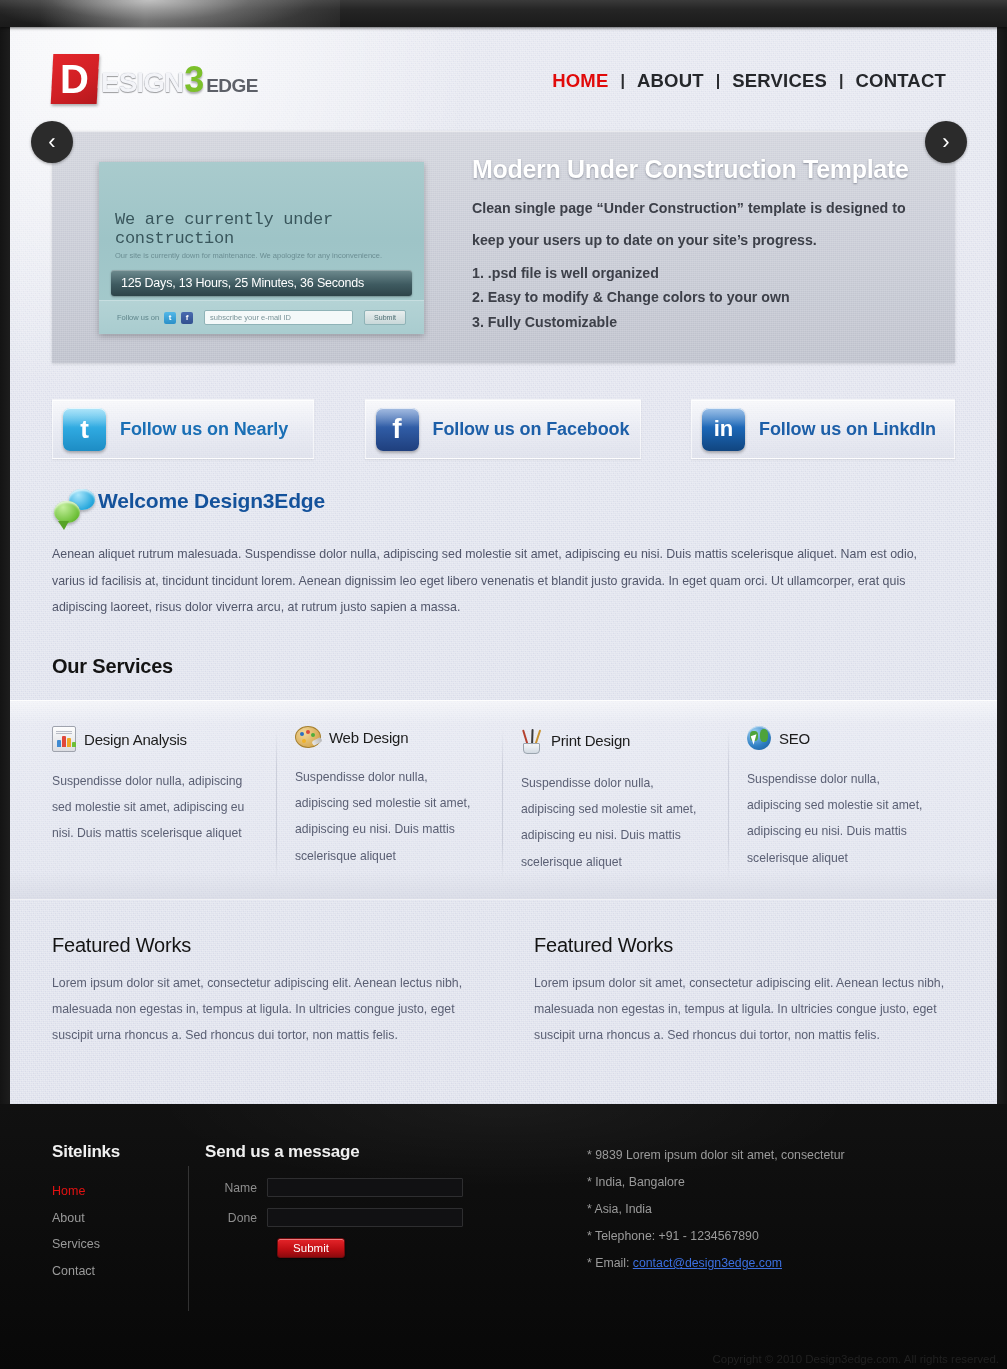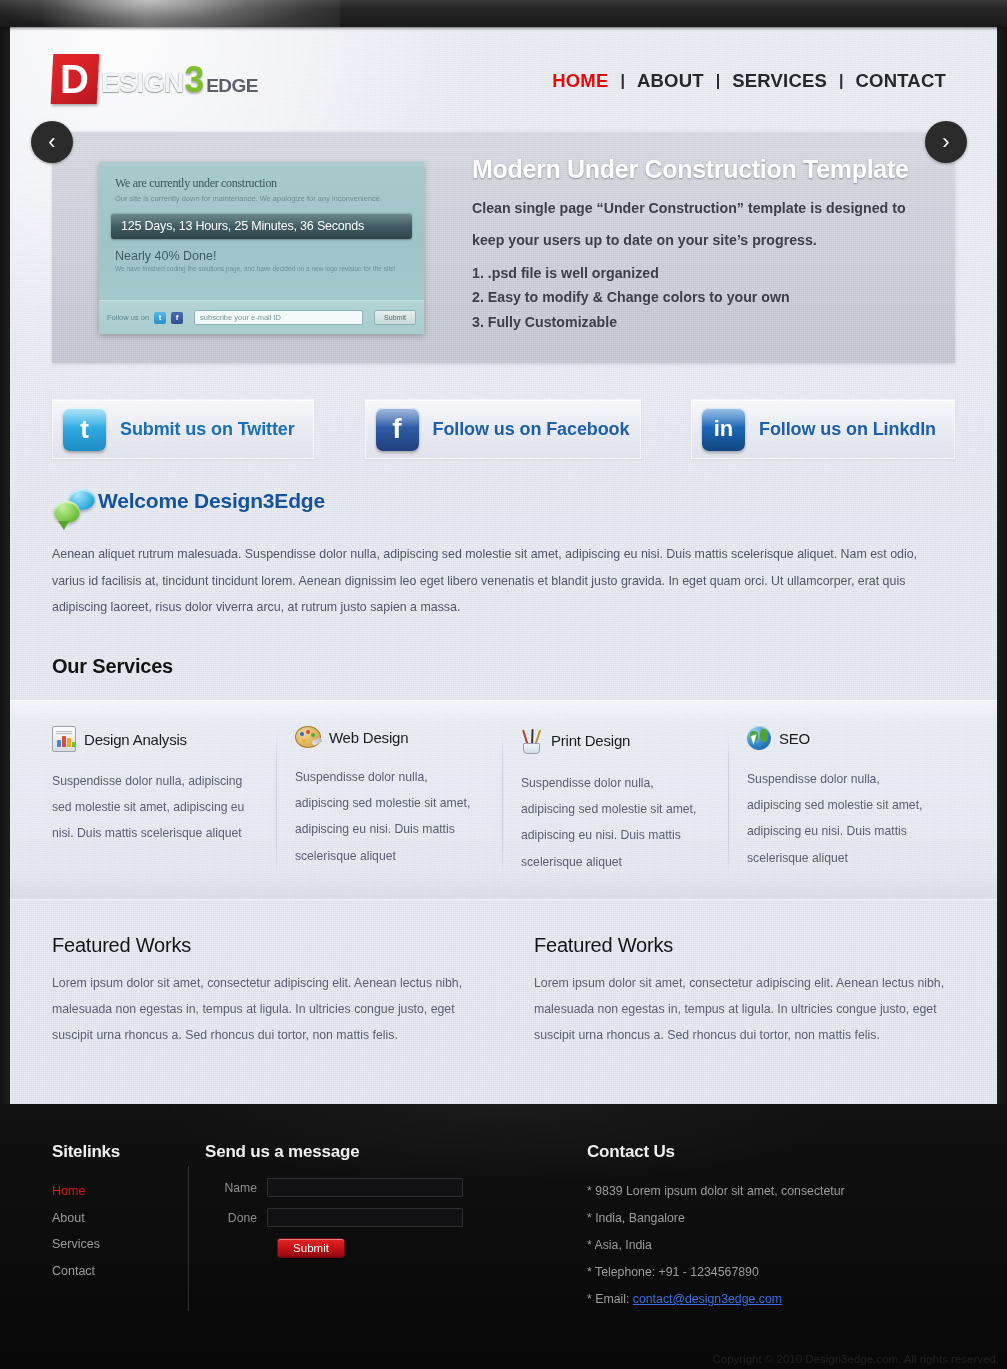--- a/index.html
+++ b/index.html
@@ -171,23 +171,24 @@
   .preview {
     position: absolute;
     left: 47px; top: 31px;
     width: 325px; height: 172px;
     background: linear-gradient(180deg, #a9cbcd 0%, #9ec4c7 45%, #a6cbcd 100%);
     box-shadow: 0 2px 6px rgba(0,0,0,.25);
     padding: 14px 16px 0 16px;
     overflow: hidden;
   }
   .pv-h1 {
-    font-family: Liberation Serif, serif;
-    font-size: 12px; color: #39565c; letter-spacing: -.3px;
+    font-family: Liberation Mono, monospace;
+    font-size: 17px; color: #39565c; letter-spacing: -.3px;
     margin-bottom: 3px;
+    margin-top: 34px;
   }
   .pv-sub {
     font-family: "Liberation Sans", sans-serif;
     font-size: 7.5px; color: #6b8e93; margin-bottom: 10px;
   }
   .pv-counter {
     margin: 0 -4px 10px -4px;
     height: 26px;
     border-radius: 3px;
     background: linear-gradient(180deg, #6f8c90 0%, #3f5b61 55%, #2d4449 100%);
@@ -205,21 +206,21 @@
   }
   .pv-note {
     font-family: "Liberation Sans", sans-serif;
     font-size: 6.5px; color: #6e9196; margin-bottom: 10px;
   }
   .pv-bar {
     position: absolute; left: 0; right: 0; bottom: 0;
     height: 34px;
     background: linear-gradient(180deg, #b4d3d5, #a9cccf);
     display: flex; align-items: center; gap: 5px;
-    padding: 0 8px;
+    padding: 0 18px;
     border-top: 1px solid rgba(255,255,255,.35);
   }
   .pv-follow { font-size: 7.5px; color: #5f858b; font-family: "Liberation Sans", sans-serif; }
   .pv-ico {
     width: 12px; height: 12px; border-radius: 2px;
     display: flex; align-items: center; justify-content: center;
     font-size: 8px; font-weight: bold; color: #fff;
     font-family: "Liberation Sans", sans-serif;
   }
   .pv-ico.tw { background: linear-gradient(180deg,#53b8e8,#2a8fc8); }
@@ -626,21 +627,21 @@
       <div class="slide-item">3. Fully Customizable</div>
     </div>
   </div>
 
   <div class="arrow left">‹</div>
   <div class="arrow right">›</div>
 
   <div class="social-row">
     <div class="social-btn tw">
       <div class="sicon tw">t</div>
-      <div class="social-label">Submit us on Twitter</div>
+      <div class="social-label">Follow us on Nearly</div>
     </div>
     <div class="social-btn fb">
       <div class="sicon fb">f</div>
       <div class="social-label">Follow us on Facebook</div>
     </div>
     <div class="social-btn li">
       <div class="sicon li">in</div>
       <div class="social-label">Follow us on LinkdIn</div>
     </div>
   </div>
@@ -749,21 +750,20 @@
       <div class="frow">
         <div class="flabel">Done</div>
         <div class="finput"></div>
       </div>
 
 
       <div class="fsubmit">Submit</div>
     </div>
 
     <div class="col-contact">
-      <div class="f-title">Contact Us</div>
       <div class="c-line">* 9839 Lorem ipsum dolor sit amet, consectetur</div>
       <div class="c-line">* India, Bangalore</div>
       <div class="c-line">* Asia, India</div>
       <div class="c-line">* Telephone: +91 - 1234567890</div>
       <div class="c-line">
         <span>* Email: </span><a href="#">contact@design3edge.com</a>
       </div>
     </div>
 
   </div>

